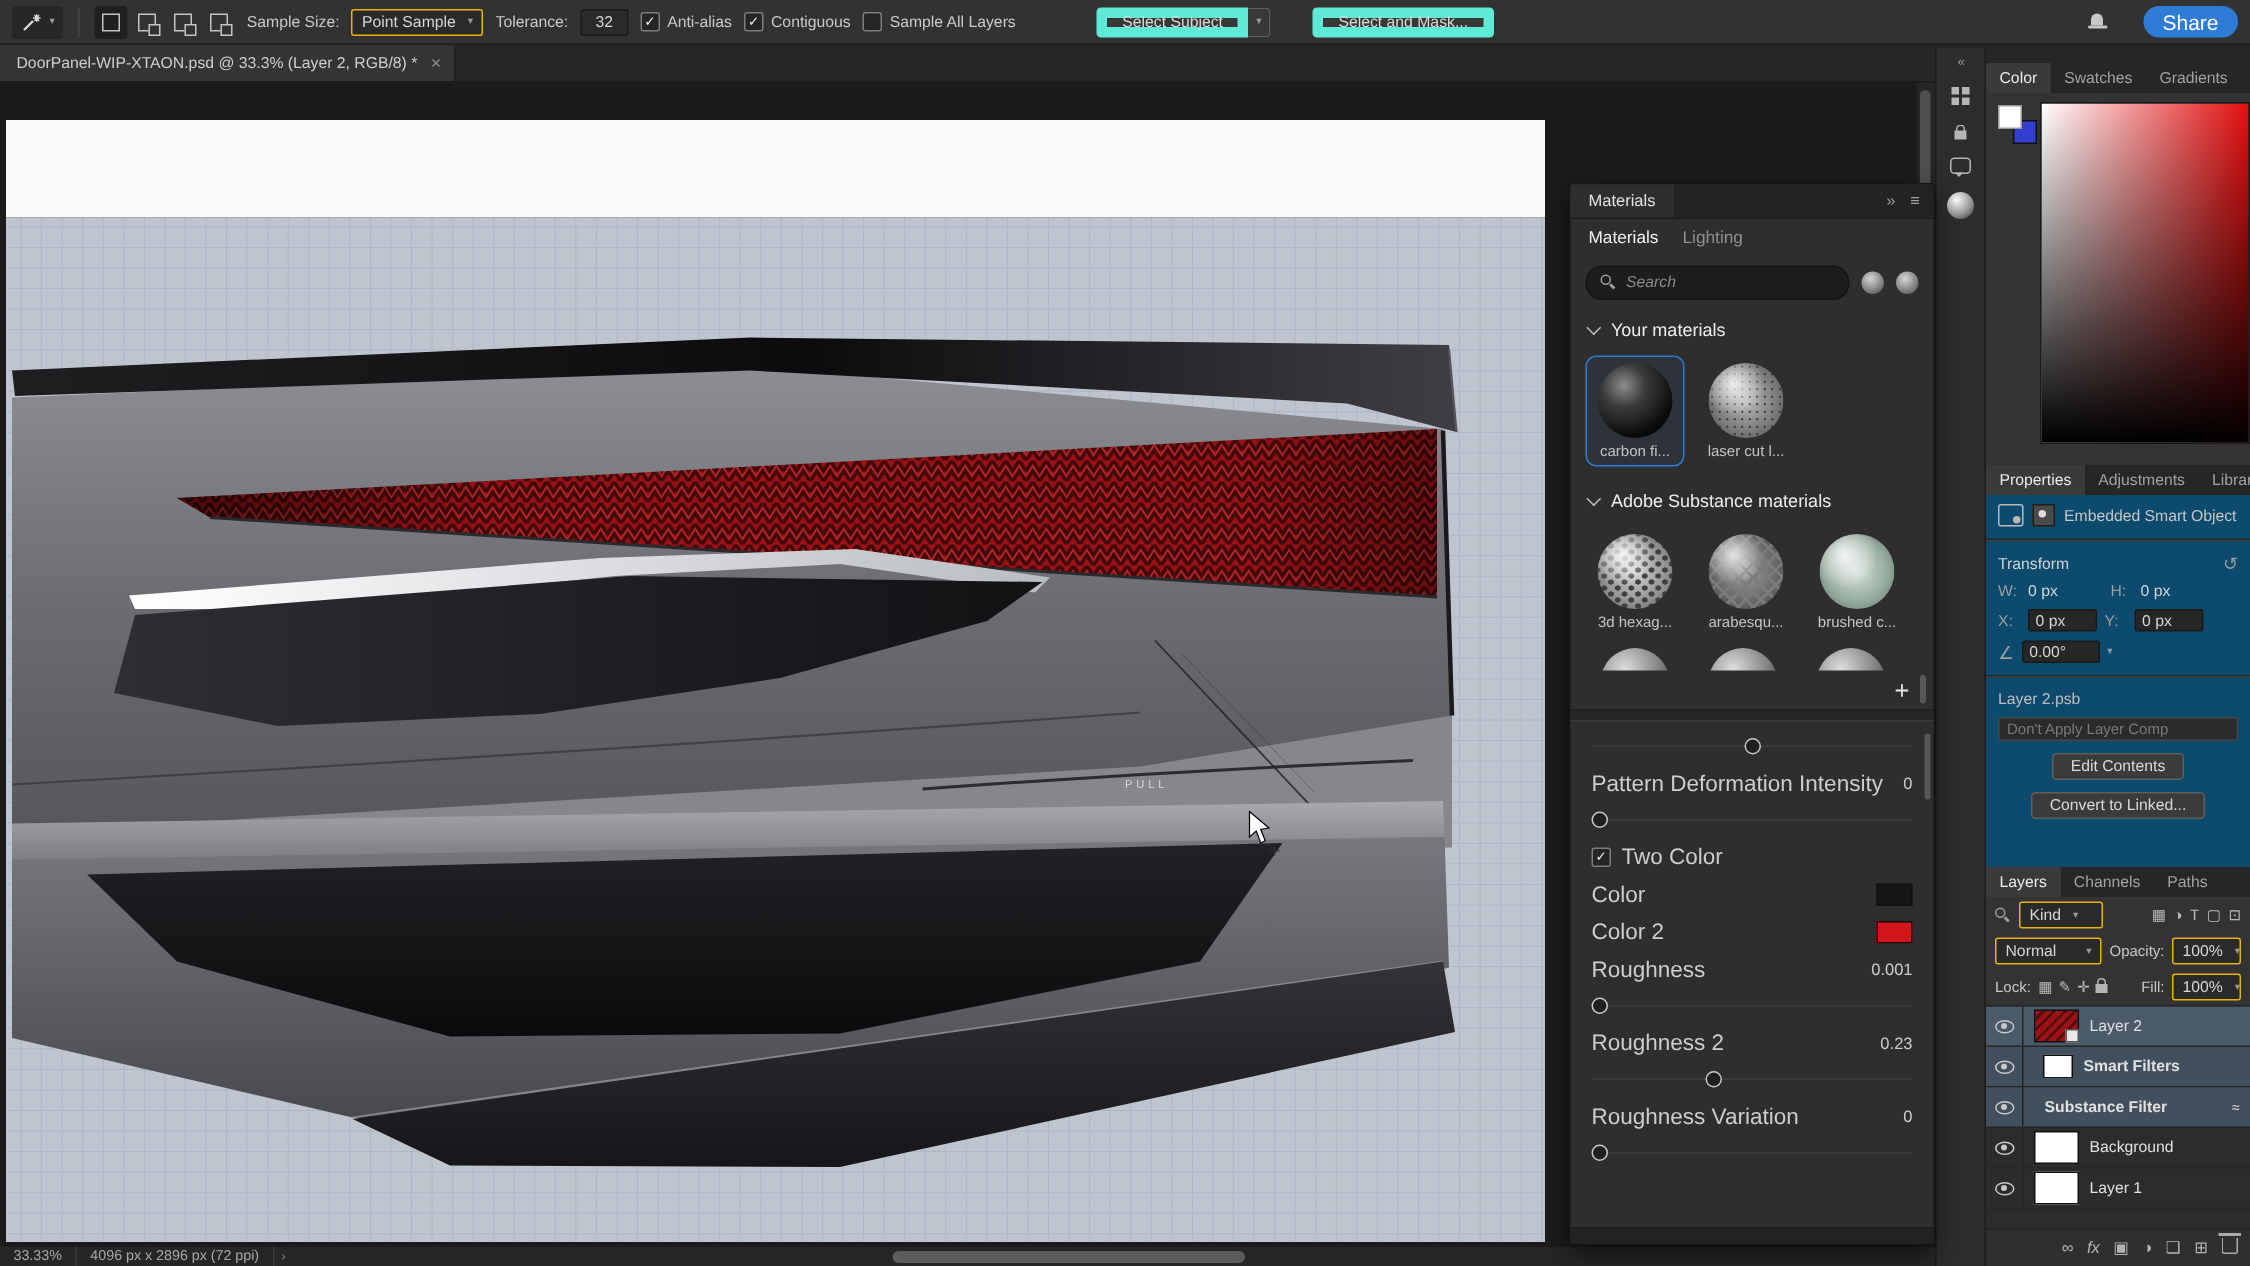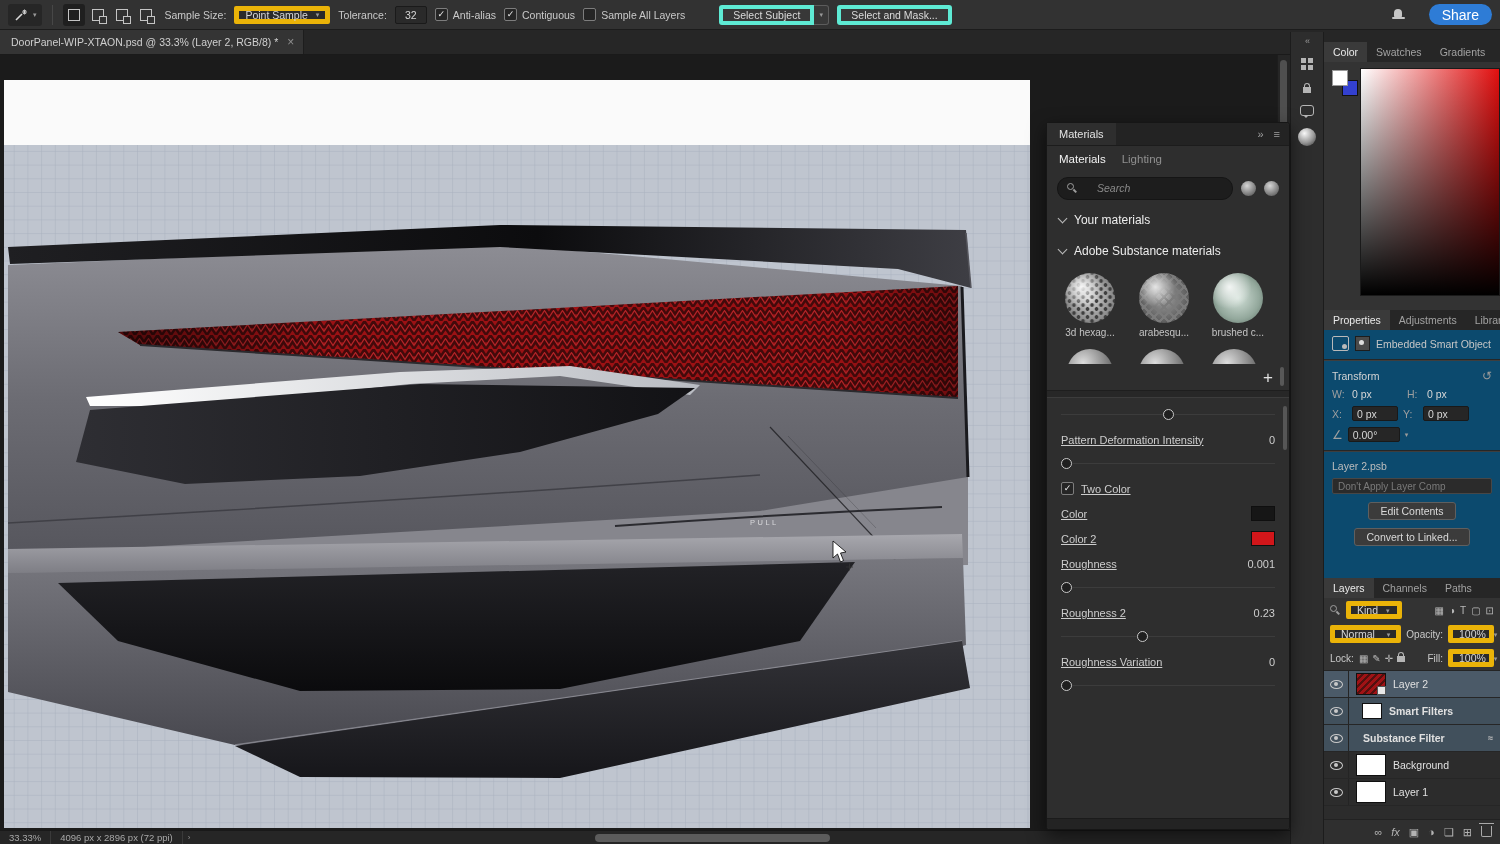--- a/index.html
+++ b/index.html
@@ -12,30 +12,30 @@
   .toolchip{display:flex;align-items:center;gap:4px;padding:3px 5px;border-radius:3px;background:#262626;}
   .chev{font-size:7px;color:#9a9a9a;line-height:1;}
   .sep{width:1px;height:20px;background:#474747;margin:0 2px;}
   .selmodes{display:flex;gap:2px;}
   .selmode{width:22px;height:22px;display:flex;align-items:center;justify-content:center;border-radius:3px;}
   .selmode.active{background:#1f1f1f;}
   .sq{width:10px;height:10px;border:1px solid #c4c4c4;position:relative;}
   .selmode.m2 .sq::after,.selmode.m3 .sq::after,.selmode.m4 .sq::after{content:"";position:absolute;
       right:-4px;bottom:-4px;width:6px;height:6px;border:1px solid #c4c4c4;background:#323232;}
   .lbl{color:#c9c9c9;font-size:10.5px;white-space:nowrap;}
-  .dd{display:flex;align-items:center;height:18px;background:#2a2a2a;border:5px solid #eab308;
+  .dd{display:flex;align-items:center;height:18px;background:#2a2a2a;border:1px solid #eab308;
       border-radius:2px;padding:0 6px;gap:8px;color:#d6d6d6;font-size:10.5px;white-space:nowrap;box-sizing:border-box;}
   .num{width:32px;height:18px;background:#2a2a2a;border:1px solid #1a1a1a;border-radius:2px;color:#d6d6d6;
        font-size:10.5px;text-align:center;font-family:inherit;box-sizing:border-box;}
   .cb{display:flex;align-items:center;gap:5px;}
   .cbox{width:11px;height:11px;background:#252525;border:1px solid #7d7d7d;border-radius:2px;display:flex;
         align-items:center;justify-content:center;font-size:9px;color:#ededed;line-height:1;flex:none;}
   .cbox.off{color:transparent;}
-  .psbtn{display:flex;align-items:center;height:20px;padding:0 10px;border:4px solid #5eead4;border-radius:3px;
-         background:#383838;color:#dadada;font-size:10.5px;white-space:nowrap;box-sizing:border-box;}
+  .psbtn{display:flex;align-items:center;height:20px;padding:0 10px;border:7px solid #5eead4;border-radius:3px;
+         background:#383838;color:#dadada;font-size:10.5px;white-space:nowrap;box-sizing:border-box;margin-left:20px;}
   .psbtn.seg{border-radius:3px 0 0 3px;}
   .btnchev{width:15px;height:20px;border:1px solid #5c5c5c;border-left:none;border-radius:0 3px 3px 0;
            display:flex;align-items:center;justify-content:center;background:#383838;box-sizing:border-box;}
   .spacer{flex:1;}
   .bell{width:13px;height:13px;position:relative;display:inline-block;}
   .bell::before{content:"";position:absolute;left:2.5px;top:1px;width:8px;height:8px;background:#c6c6c6;border-radius:50% 50% 10% 10%;}
   .bell::after{content:"";position:absolute;left:0;top:9px;width:13px;height:2px;background:#c6c6c6;border-radius:1px;}
   .share{display:flex;align-items:center;height:21px;padding:0 13px;border-radius:11px;background:#2e7cd6;color:#fff;font-size:14px;}
   
   #tabbar{position:absolute;left:0;top:30px;width:1500px;height:25px;background:#262626;border-bottom:1px solid #1a1a1a;
@@ -131,21 +131,21 @@
   #matpanel{position:absolute;left:1046px;top:122px;width:244px;height:708px;background:#2e2e2e;border:1px solid #161616;
             border-radius:3px;box-shadow:0 6px 18px rgba(0,0,0,.55);z-index:40;box-sizing:border-box;display:flex;
             flex-direction:column;font-size:11px;}
   .mp-header{height:22px;background:#232323;display:flex;align-items:center;border-bottom:1px solid #1c1c1c;flex:none;border-radius:3px 3px 0 0;}
   .mp-title{background:#2e2e2e;height:22px;line-height:22px;padding:0 12px;color:#e3e3e3;}
   .mp-hicons{margin-left:auto;display:flex;gap:10px;padding-right:9px;color:#9f9f9f;font-size:11px;}
   .mp-tabs{height:26px;display:flex;align-items:center;gap:16px;padding:0 12px;flex:none;}
   .mp-tab{color:#8f8f8f;font-size:11.5px;}
   .mp-tab.active{color:#f2f2f2;}
   .mp-search{height:32px;display:flex;align-items:center;padding:0 10px;gap:8px;flex:none;}
-  .searchbox{flex:1;height:21px;background:#1d1d1d;border-radius:11px;display:flex;align-items:center;padding:0 9px;gap:19px;border:1px solid #151515;}
+  .searchbox{flex:1;height:21px;background:#1d1d1d;border-radius:11px;display:flex;align-items:center;padding:0 9px;gap:6px;border:1px solid #151515;}
   .ph{color:#8a8a8a;font-style:italic;font-size:10.5px;}
   .mp-sico{width:15px;height:15px;border-radius:50%;background:radial-gradient(circle at 40% 32%,#d6d6d6,#6a6a6a 75%);flex:none;}
   .mp-sect{height:31px;display:flex;align-items:center;gap:8px;padding:0 12px;color:#ededed;font-size:12px;flex:none;}
   .sect-chev{width:6px;height:6px;border-right:1.5px solid #bbb;border-bottom:1.5px solid #bbb;transform:rotate(45deg);margin-top:-3px;flex:none;}
   .mp-grid{display:flex;gap:8px;padding:2px 10px 7px;flex:none;}
   .mat{width:66px;border:1.5px solid transparent;border-radius:7px;padding:4px 3px 3px;text-align:center;box-sizing:border-box;}
   .mat.selected{border-color:#2d7bd8;background:rgba(45,123,216,.07);}
   .sphere{width:50px;height:50px;border-radius:50%;margin:0 auto;}
   .sph-carbon{background:radial-gradient(circle at 35% 30%,#8d8d8d 0%,#3c3c3c 30%,#0a0a0a 72%,#000 100%);}
   .sph-laser{background:radial-gradient(circle at 33% 28%,rgba(255,255,255,.85),rgba(255,255,255,0) 42%),
@@ -166,21 +166,21 @@
   .ovball{width:46px;height:46px;border-radius:50%;flex:none;background:radial-gradient(circle at 35% 30%,#ddd,#777 60%,#3a3a3a);}
   .mp-plusrow{height:26px;display:flex;align-items:center;justify-content:flex-end;padding:0 16px;flex:none;position:relative;}
   .plus{color:#e2e2e2;font-size:17px;line-height:1;}
   .mp-pscroll{position:absolute;right:5px;top:3px;width:4px;height:19px;background:#585858;border-radius:2px;}
   .mp-divider{height:6px;border-top:1px solid #1e1e1e;border-bottom:1px solid #3c3c3c;background:#272727;flex:none;}
   .mp-params{flex:1;padding:5px 14px 0;position:relative;overflow:hidden;}
   .slider{height:18px;position:relative;margin:3px 0;}
   .slider::before{content:"";position:absolute;left:0;right:0;top:8px;height:1px;background:#3c3c3c;}
   .knob{position:absolute;top:3px;width:11px;height:11px;border-radius:50%;background:#1f1f1f;border:1.5px solid #c9c9c9;box-sizing:border-box;}
   .prow{height:25px;display:flex;align-items:center;gap:7px;}
-  .plabel{color:#cdcdcd;font-size:11px;white-space:nowrap;text-decoration:underline;}
+  .plabel{color:#cdcdcd;font-size:15px;white-space:nowrap;}
   .pval{margin-left:auto;color:#cdcdcd;font-size:11px;}
   .swatch{margin-left:auto;width:24px;height:15px;border:1px solid #0f0f0f;box-sizing:border-box;}
   .sw1{background:#161616;}
   .sw2{background:#d2161a;}
   .params-scroll{position:absolute;right:2px;top:8px;width:4px;height:44px;background:#565656;border-radius:2px;}
   .mp-footer{height:10px;background:#232323;border-top:1px solid #1b1b1b;border-radius:0 0 3px 3px;flex:none;}
 </style>
 </head>
 <body>
 
@@ -531,20 +531,30 @@
         <span class="mag"></span>
         <span class="ph">Search</span>
       </div>
       <span class="mp-sico"></span>
       <span class="mp-sico"></span>
     </div>
     <div class="mp-sect">
       <span class="sect-chev"></span>
       <span>Your materials</span>
     </div>
+    <div class="mp-grid">
+      <div class="mat selected">
+        <div class="sphere sph-carbon"></div>
+        <div class="mlabel">carbon fi...</div>
+      </div>
+      <div class="mat">
+        <div class="sphere sph-laser"></div>
+        <div class="mlabel">laser cut l...</div>
+      </div>
+    </div>
     <div class="mp-sect">
       <span class="sect-chev"></span>
       <span>Adobe Substance materials</span>
     </div>
     <div class="mp-grid">
       <div class="mat">
         <div class="sphere sph-hex"></div>
         <div class="mlabel">3d hexag...</div>
       </div>
       <div class="mat">

